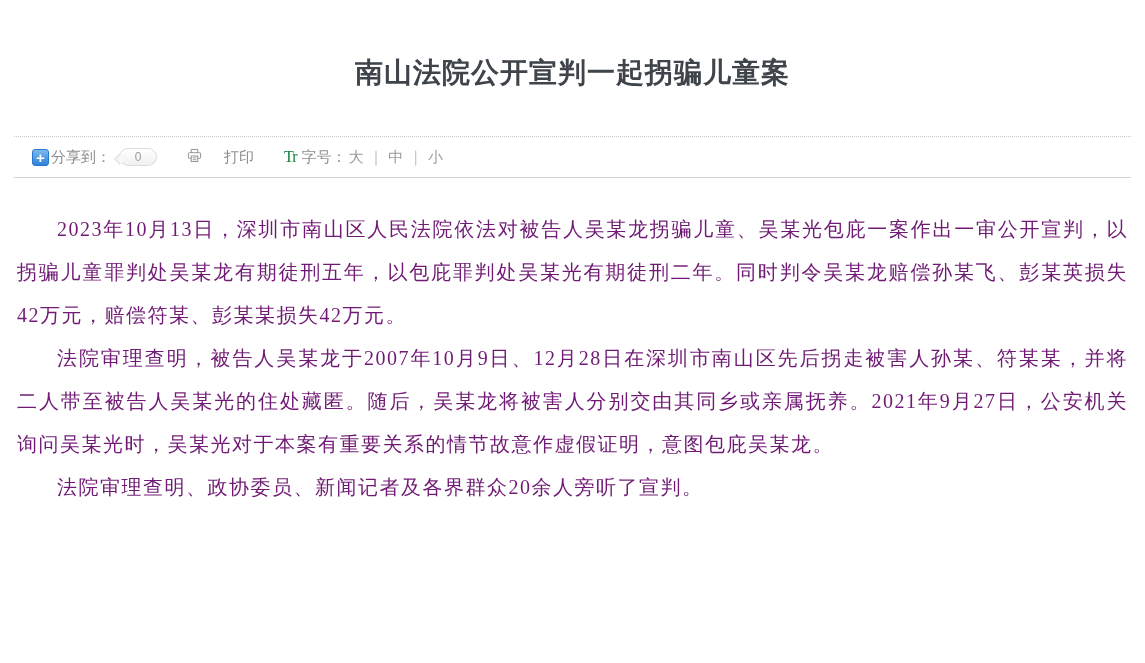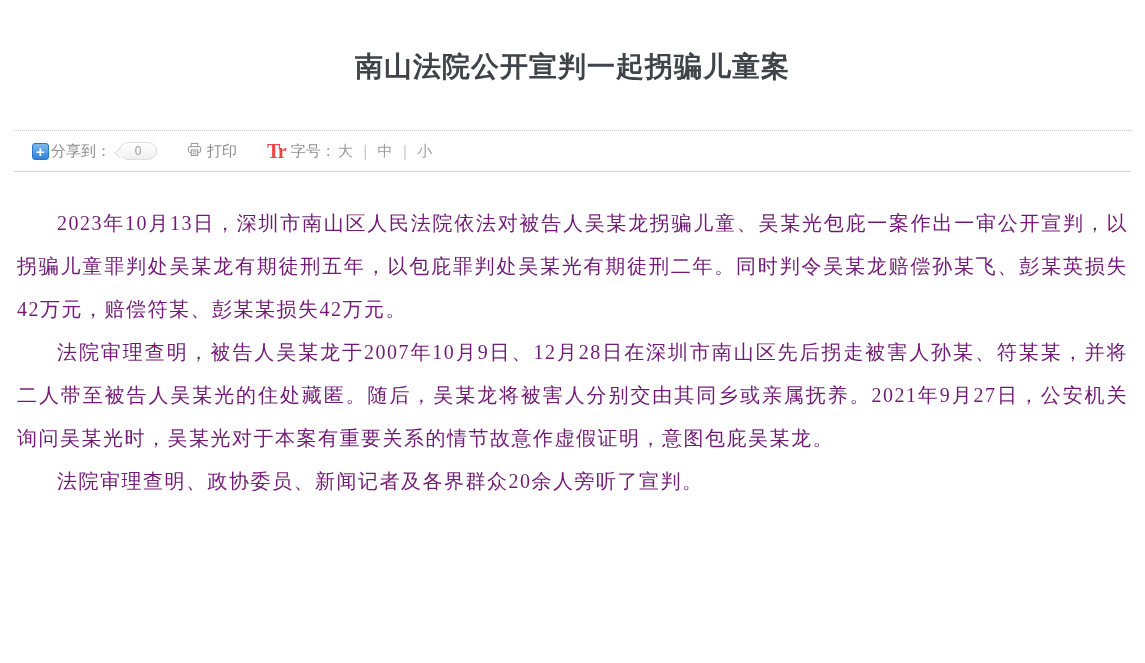--- a/index.html
+++ b/index.html
@@ -2,21 +2,21 @@
 <html><head>
 <meta charset="utf-8">
 <style>
   html, body { margin:0; padding:0; }
   body {
     width:1145px; height:663px;
     background:#ffffff;
     font-family:"Liberation Sans","DejaVu Sans",sans-serif;
     overflow:hidden;
   }
-  .page { padding:4px 14px; }
+  .page { padding:10px 14px; }
 
   
   .article-title {
     margin:0; padding-top:44px;
     text-align:center;
     font-size:28px; font-weight:bold;
     color:#3e4449;
     letter-spacing:1px;
     line-height:38px;
     font-family:"Liberation Sans","DejaVu Sans",sans-serif;
@@ -51,26 +51,26 @@
     background:linear-gradient(#ffffff,#f0f0f0);
     padding:0 5px; cursor:pointer; box-sizing:border-box;
   }
   .share-count::before {
     content:""; position:absolute; left:-4px; top:6px;
     width:7px; height:7px;
     background:#f7f7f7; border-left:1px solid #ddd; border-bottom:1px solid #ddd;
     transform:rotate(45deg);
   }
   .publish-group { margin-left:28px; }
-  .print-group { margin-left:30px; display:flex; align-items:center; gap:5px; cursor:pointer; }
+  .print-group { margin-left:30px; display:flex; align-items:center; gap:22px; cursor:pointer; }
   .printer-icon { display:inline-block; color:#8d8d8d; }
   .fontsize-group { margin-left:30px; display:flex; align-items:center; }
   .tr-icon {
     font-family:"Liberation Serif","DejaVu Serif",serif;
-    font-weight:bold; font-size:20px; color:#ef4444;
+    font-weight:normal; font-size:16px; color:#15803d;
     margin-right:5px; letter-spacing:-1px;
   }
   .fontsize-group a {
     color:#9a9a9a; text-decoration:none; cursor:pointer; margin:0 2px;
   }
   .fontsize-sep { color:#b5b5b5; margin:0 3px; }
 
   
   .article-body {
     padding:30px 3px 0 3px;

